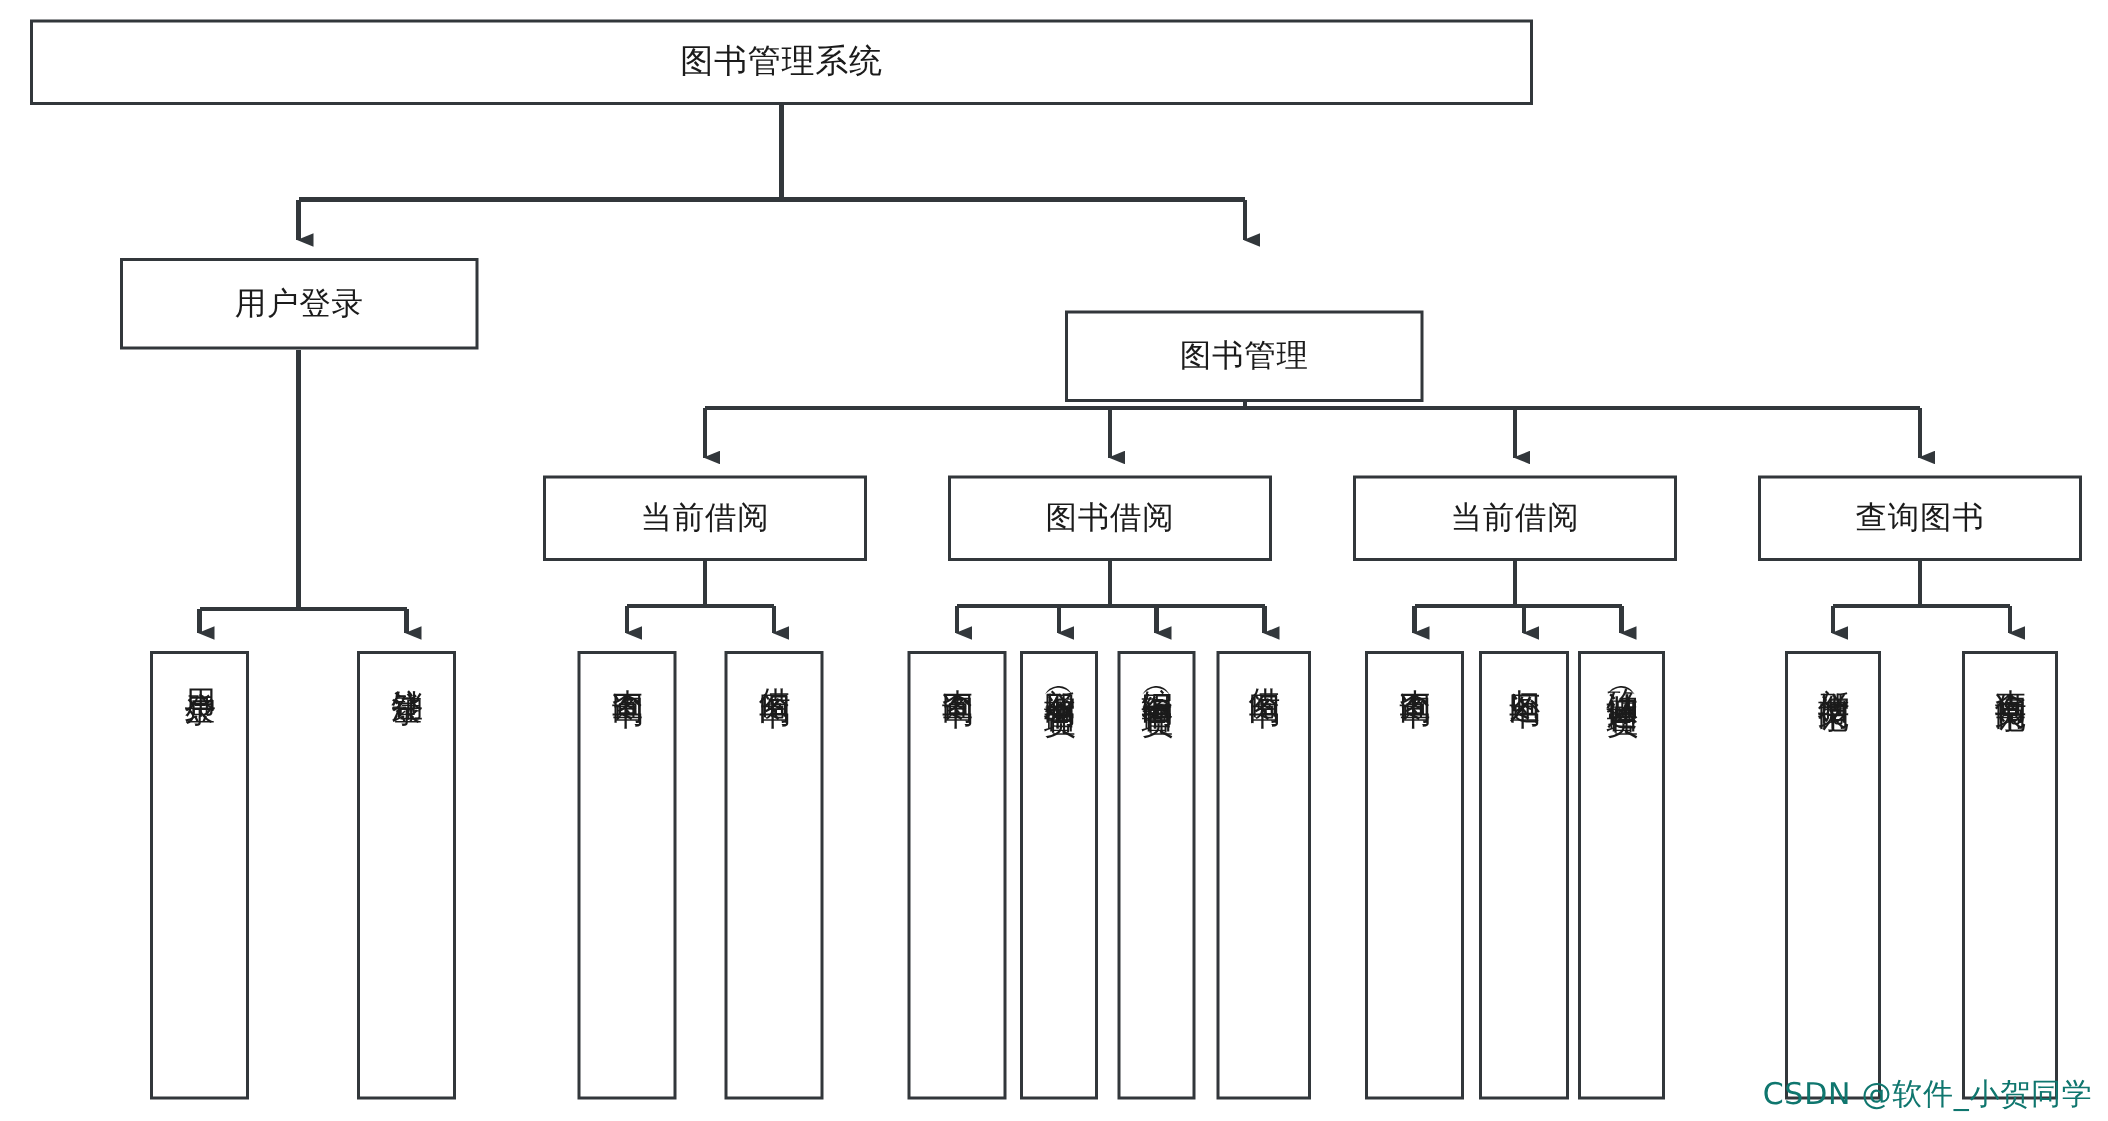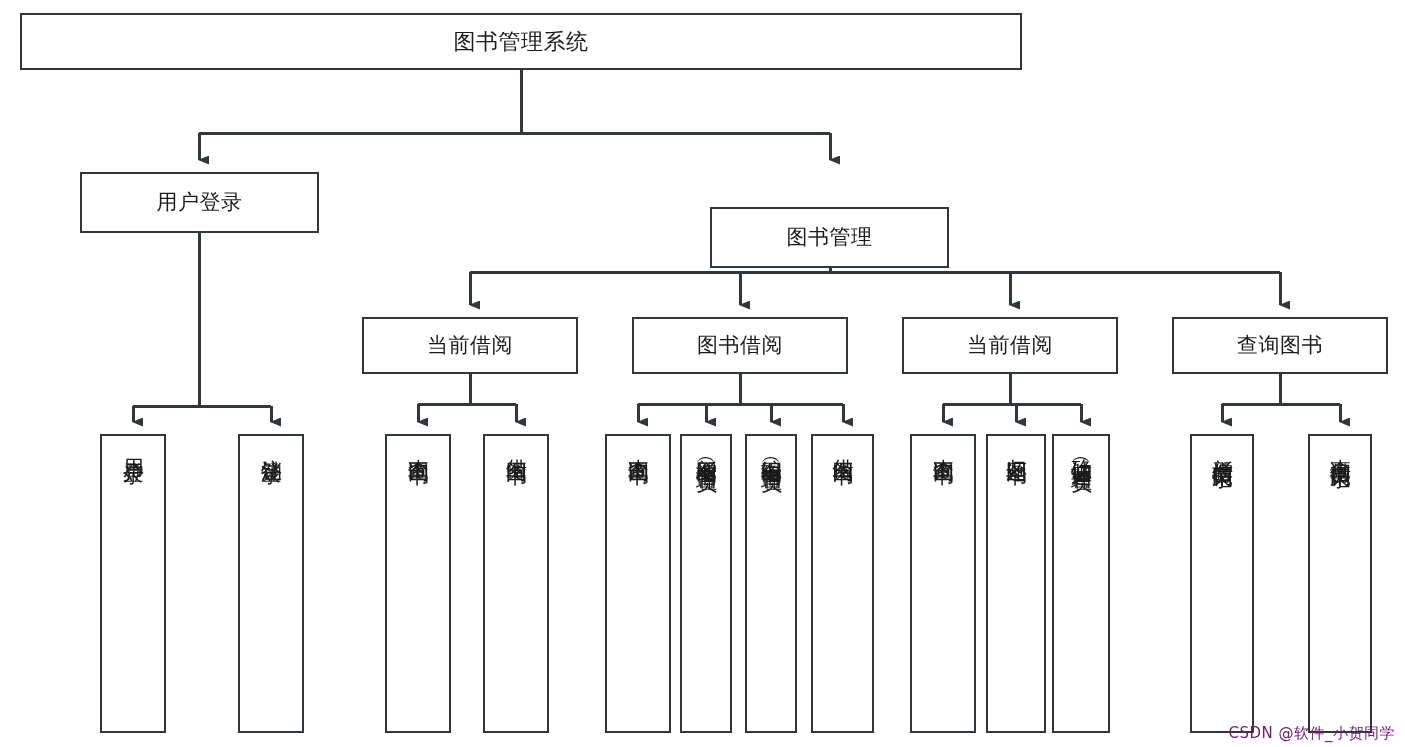--- a/index.html
+++ b/index.html
@@ -54,22 +54,22 @@
     white-space: nowrap;
     display: block;
   }
   .node.root {
     font-size: 22px;
   }
   .watermark {
     position: absolute;
     right: 10px;
     bottom: 4px;
-    font-size: 15px;
-    color: #701a75;
+    font-size: 20px;
+    color: #0f766e;
     letter-spacing: 0.5px;
     white-space: nowrap;
     user-select: none;
   }
 </style>
 </head>
 <body>
 
 <div id="canvas">
 

